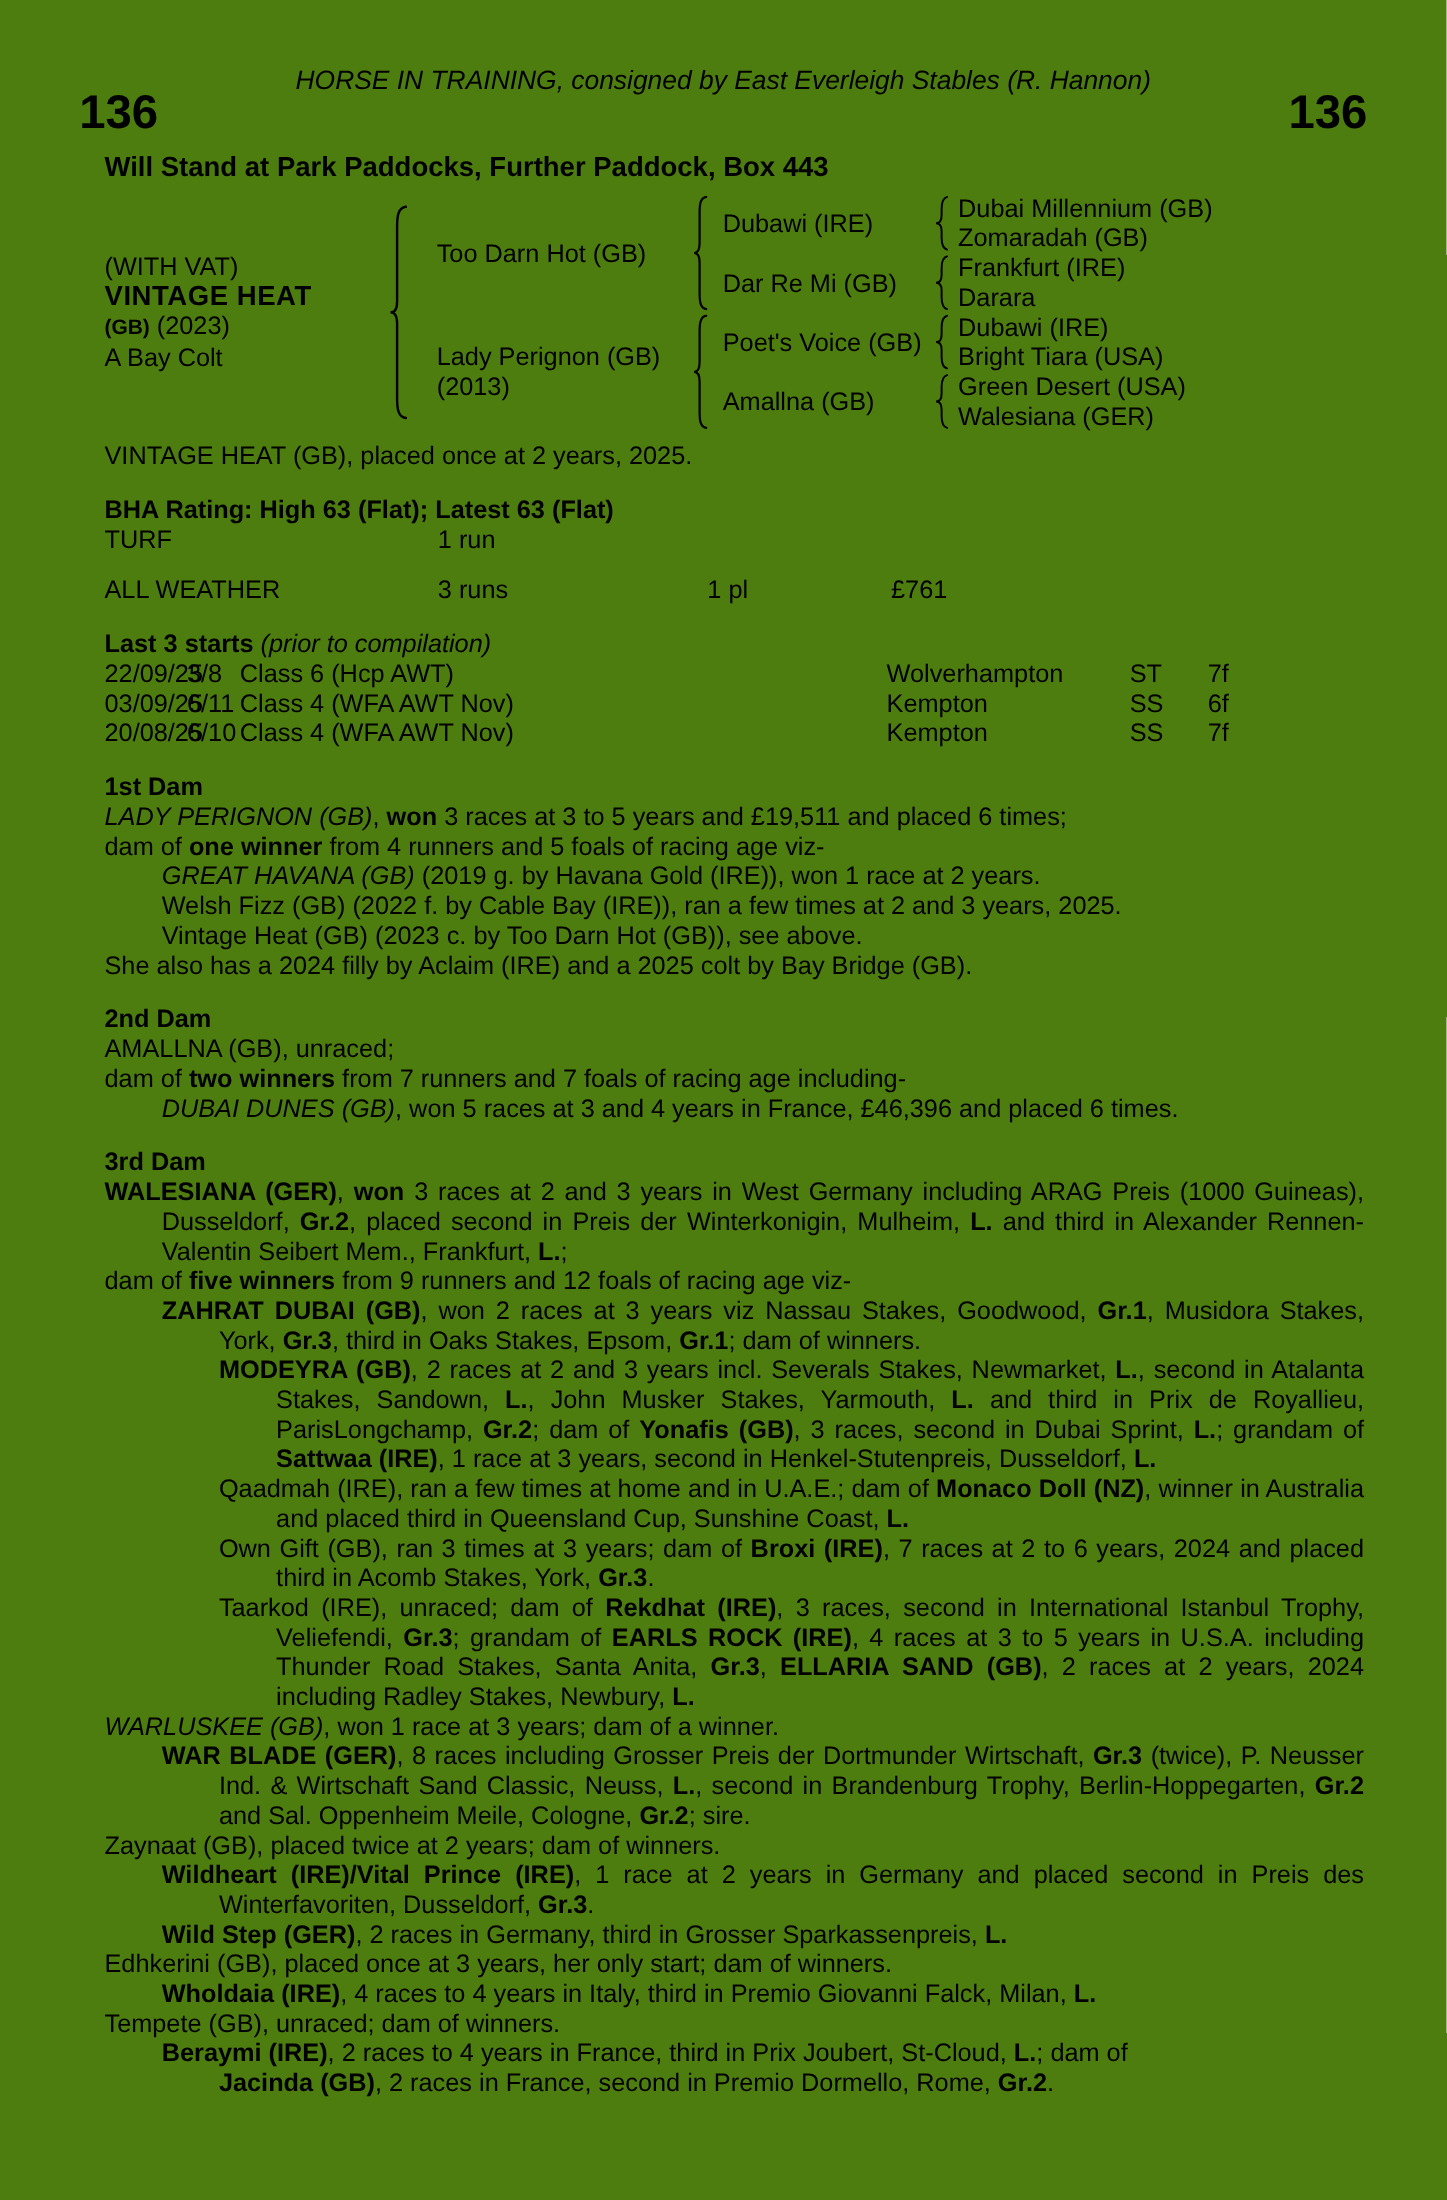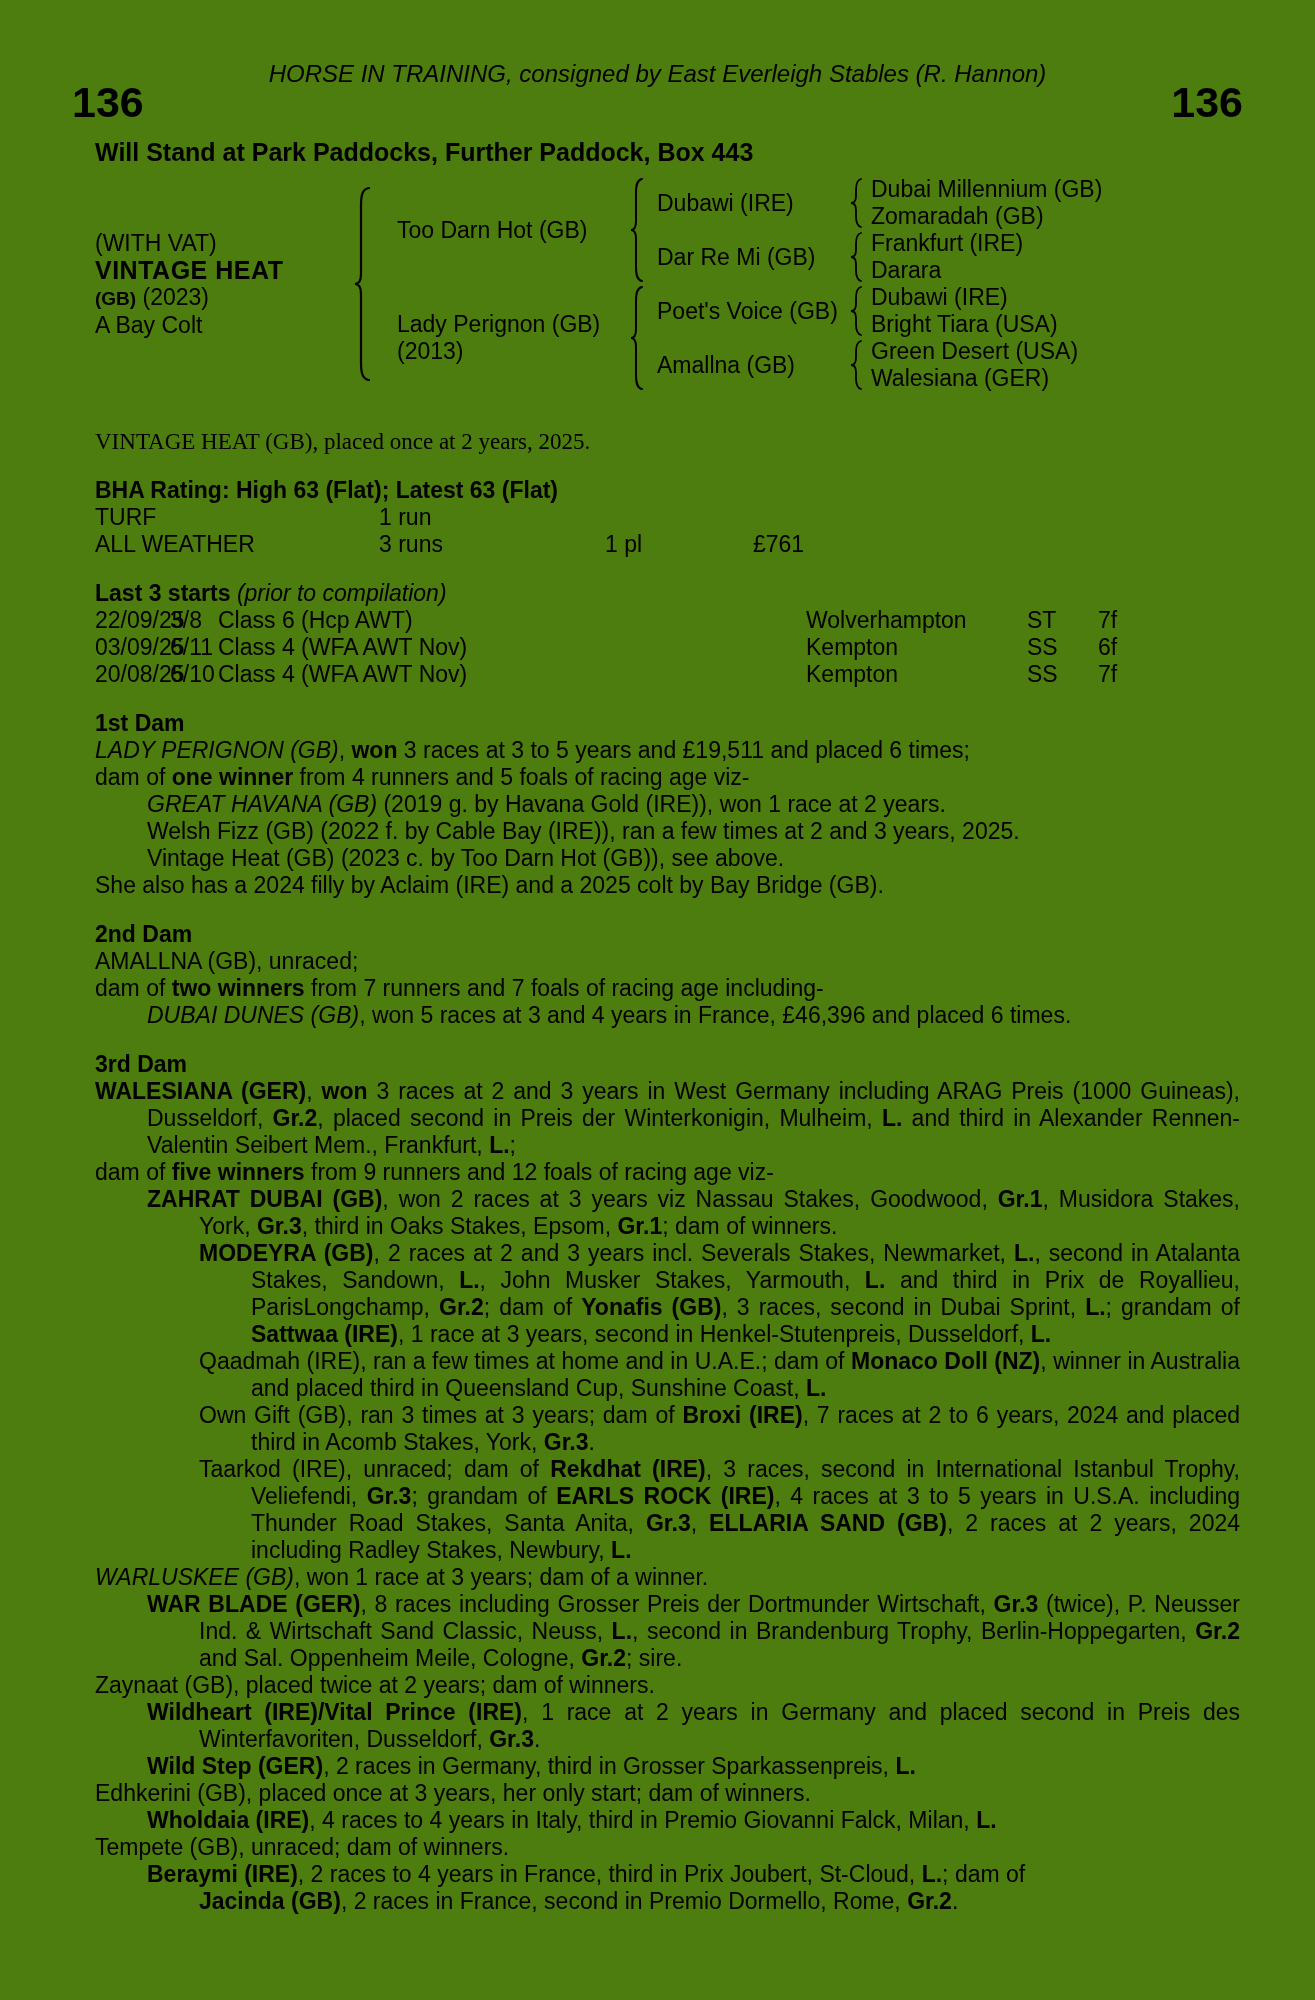--- a/index.html
+++ b/index.html
@@ -23,23 +23,23 @@
   .bm{margin:0 12px 0 8px;}
   .bs{margin:0 8px 0 6px;}
   .tree{display:flex;flex-direction:column;}
   .half{display:flex;align-items:center;}
   .gen1{width:224px;}
   .g2col{display:flex;flex-direction:column;}
   .g2row{display:flex;align-items:center;}
   .gen2{width:186px;}
   .g3 div{line-height:27px;}
   
-  .summary{margin:36px 0 0 0;font-family:Liberation Serif, serif;}
+  .summary{margin:9px 0 0 0;}
   .sec{margin-top:22px;}
-  .statgrid{display:grid;grid-template-columns:284px 226px 148px auto;}
+  .statgrid{display:grid;grid-template-columns:284px 226px 148px auto;gap:19px;}
   .startgrid{display:grid;grid-template-columns:75px 45px 591px 221px 71px auto;}
   .startgrid .pos{text-align:right;padding-right:18px;}
   .startgrid .race{padding-left:3px;}
   .damsec{margin-top:22px;}
   .damhead{font-weight:bold;}
   .para{margin:0;text-align:justify;}
 </style>
 </head>
 <body>
 

